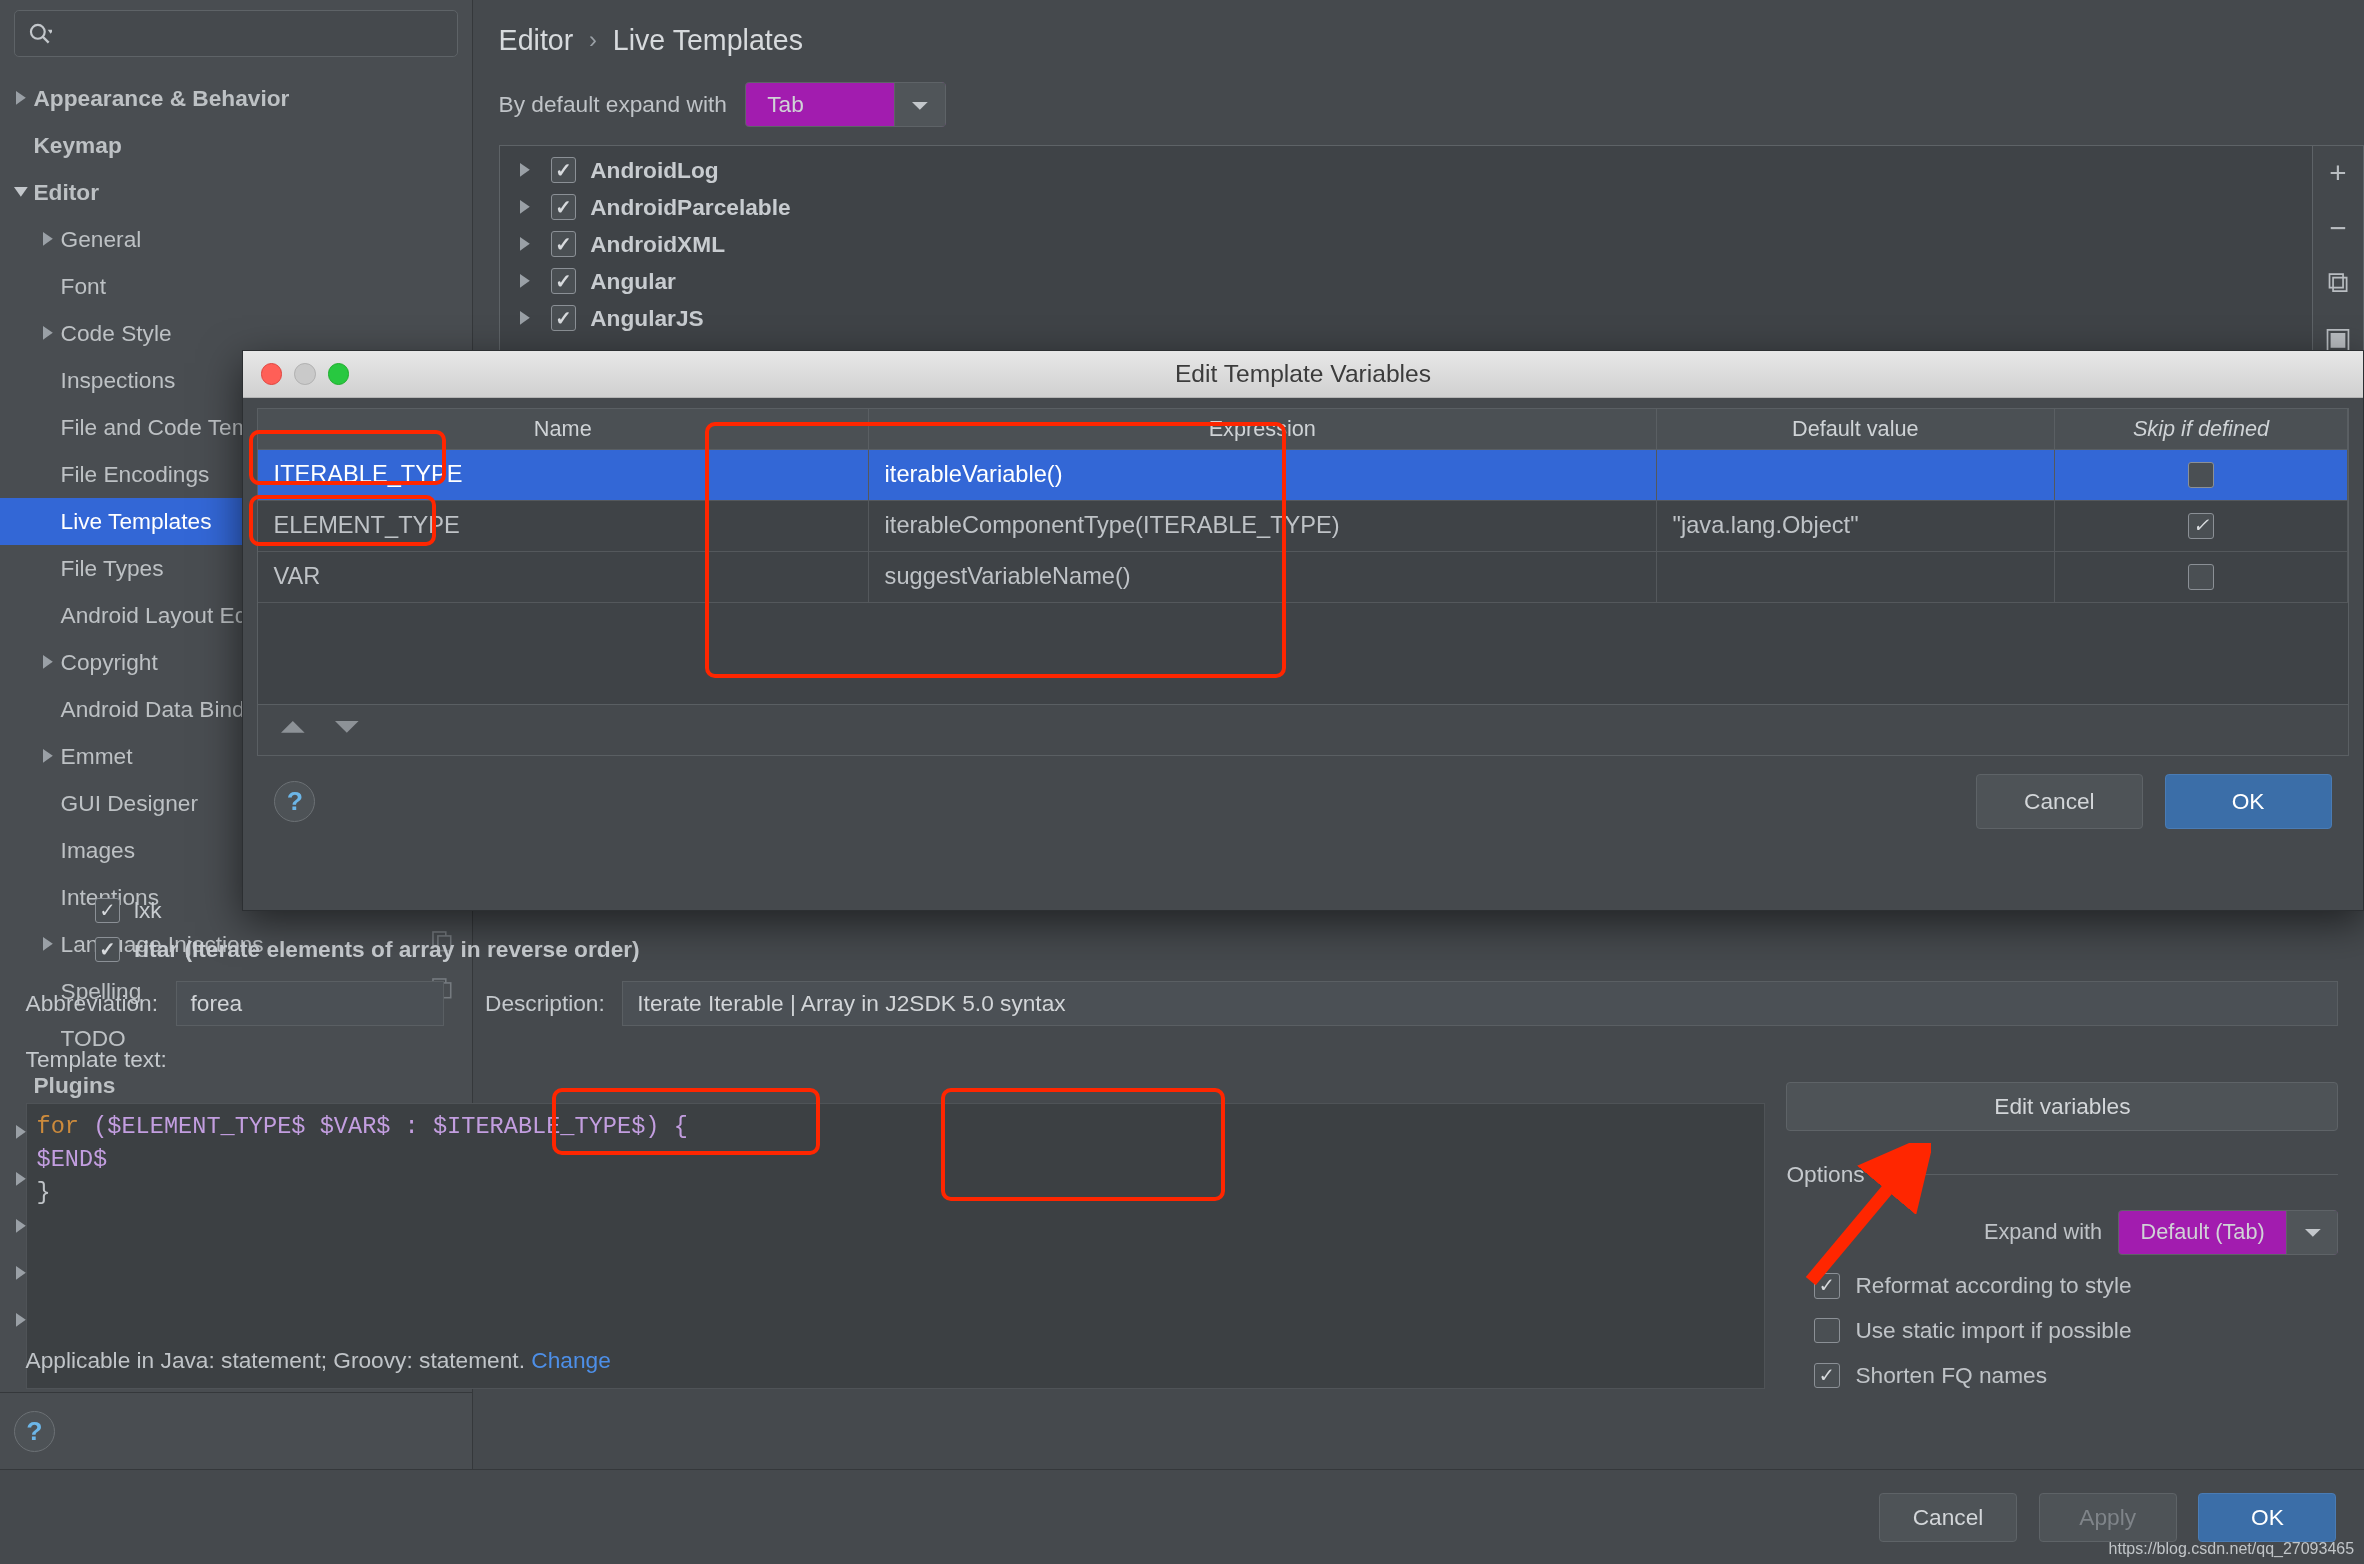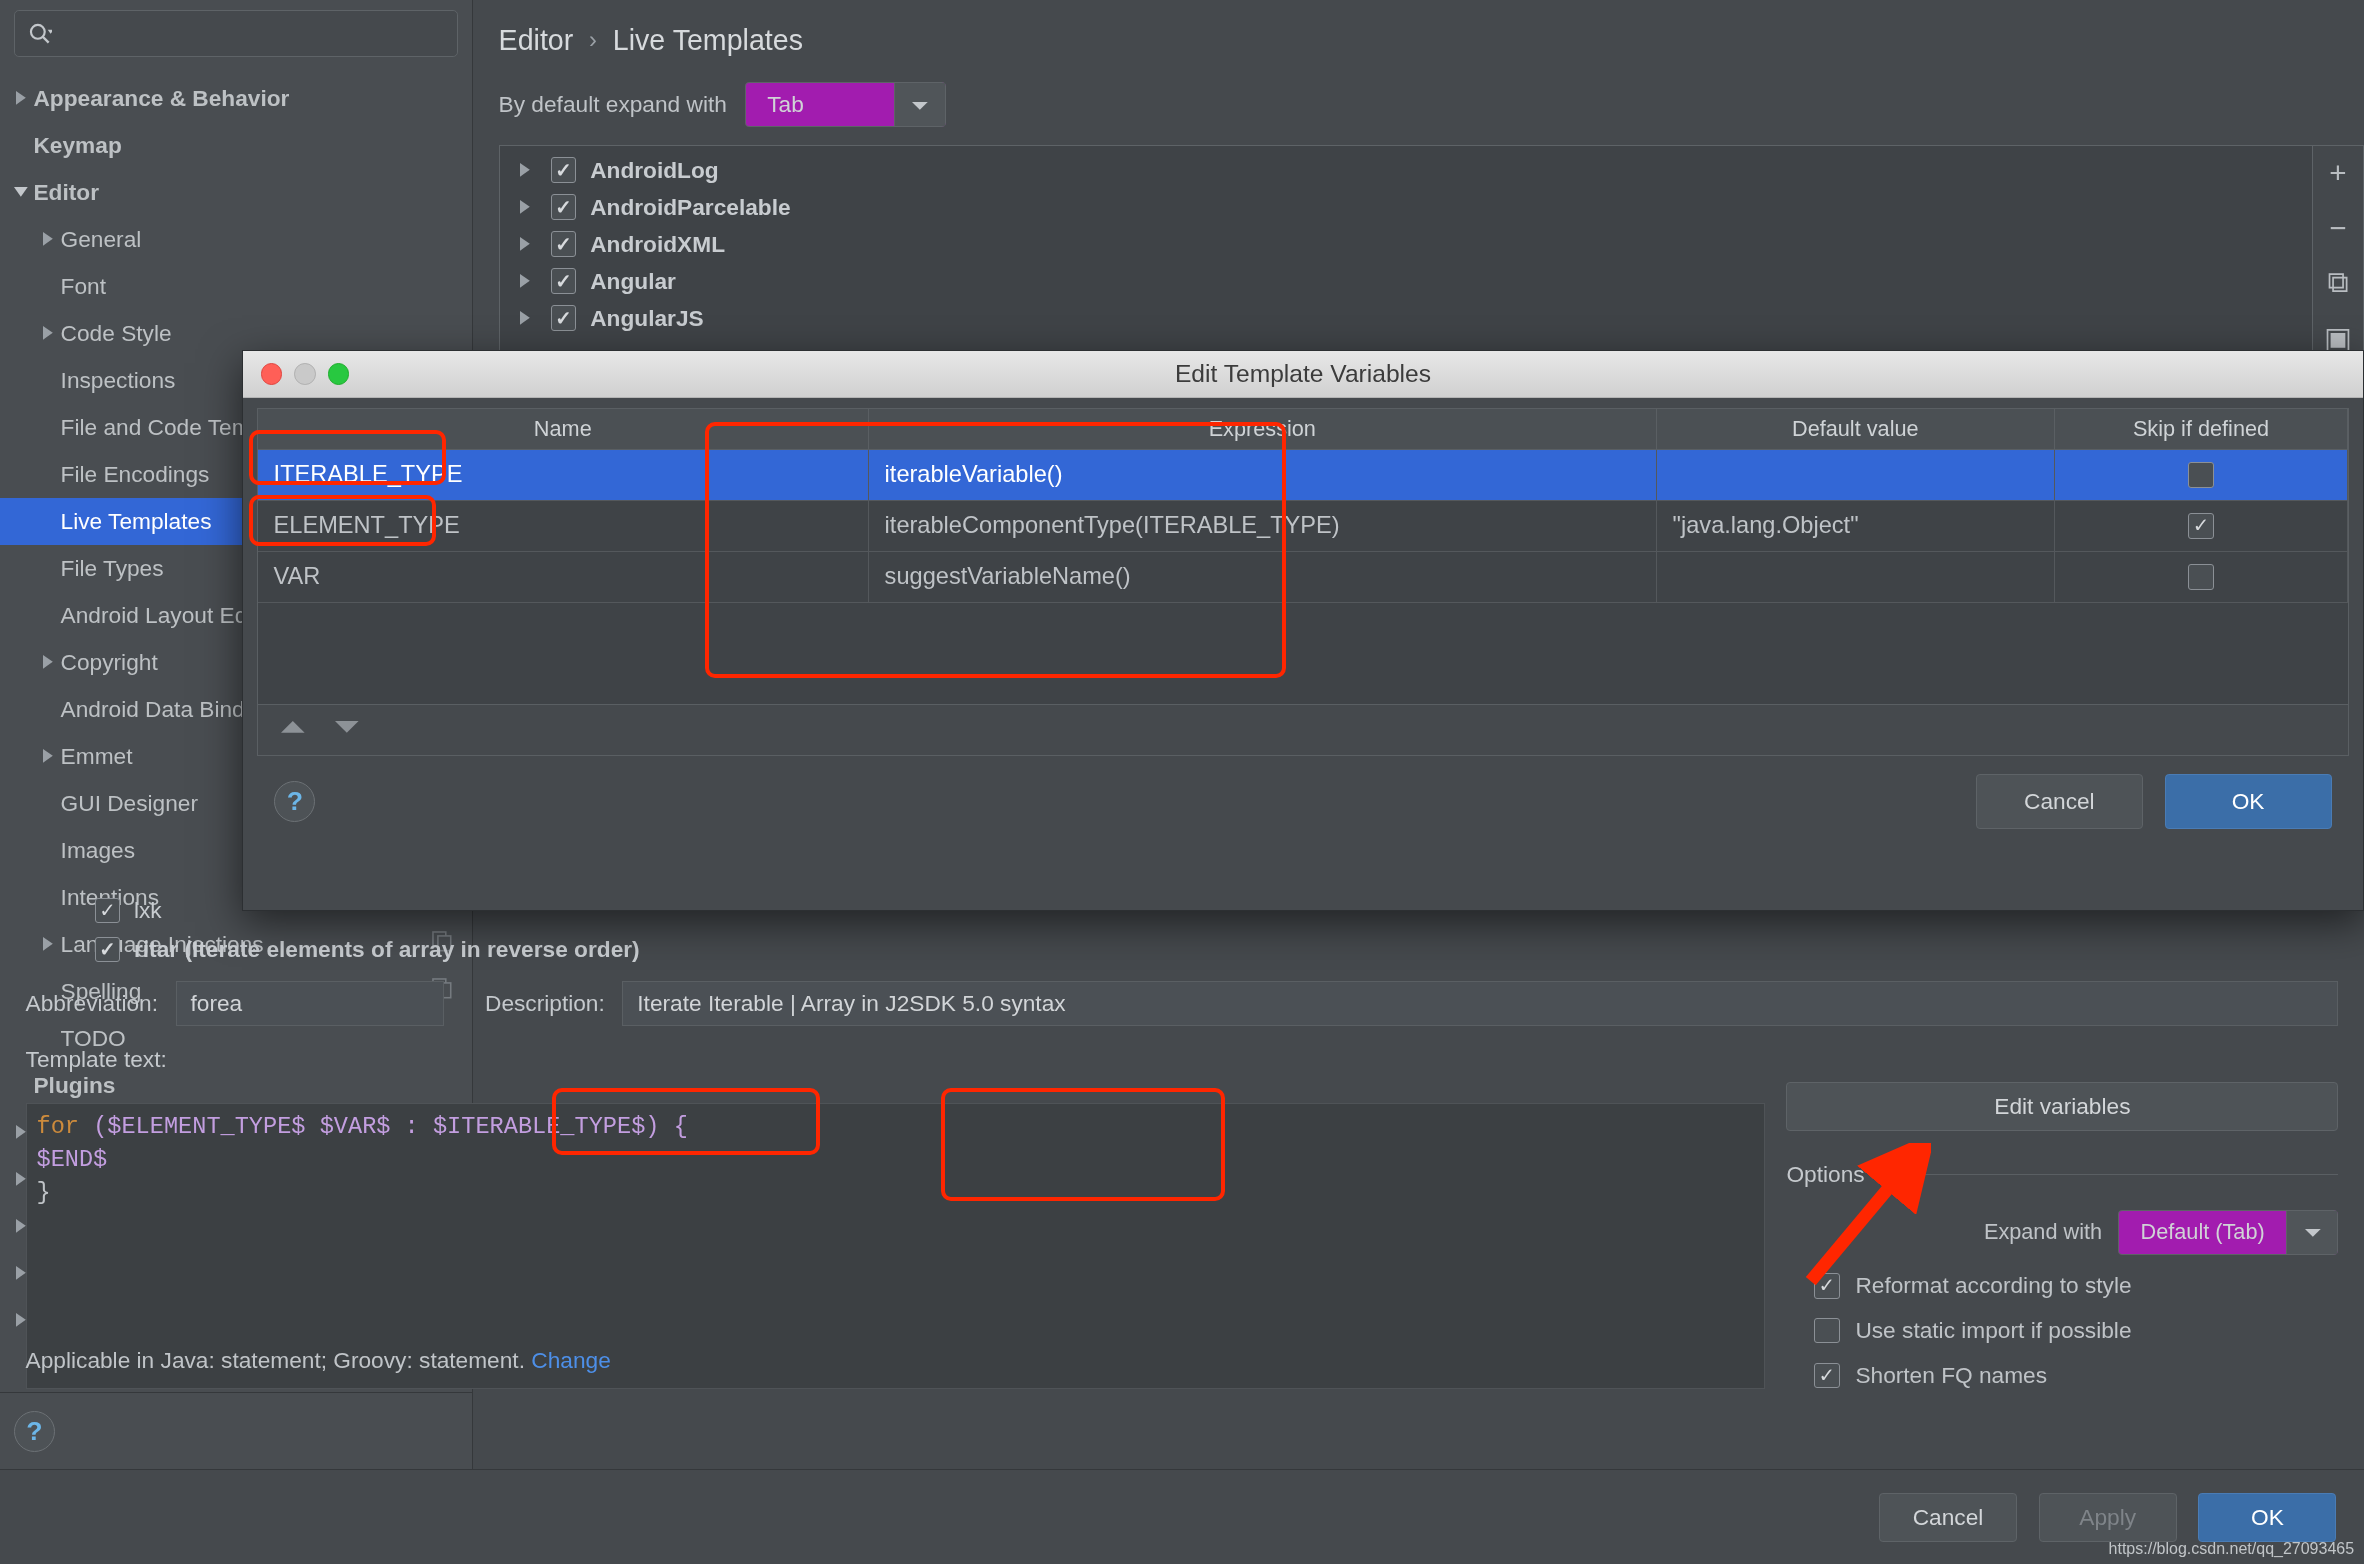--- a/index.html
+++ b/index.html
@@ -165,21 +165,21 @@
     display:flex;align-items:center;justify-content:center; font-size:21.7px; color:#cfd3d6;
     border-right:1px solid #5a5f63;
   }
   .vt-row { display:flex; height:51px; border-bottom:1px solid #54585c; background:#3f4347; }
   .vt-row.sel { background:#3367d6; }
   .vt-row .cell { display:flex;align-items:center; padding-left:15.8px; font-size:23.6px; border-right:1px solid #54585c;}
   .vt-row.sel .cell { color:#ffffff; }
   .c-name { flex:0 0 611px; }
   .c-expr { flex:0 0 788px; }
   .c-def  { flex:0 0 398px; }
-  .c-skip { flex:1; justify-content:center !important; padding-left:0 !important;}
+  .c-skip { flex:1; justify-content:center !important; padding-left:0 !important;font-style:italic;}
   .vt-blank { flex:1; background:#3f4347; }
   .vtable-body-scroll { height:254px; display:flex; flex-direction:column; }
   .vt-footer {
     height:51px; border-top:1px solid #5a5f63; background:#45494d; display:flex; align-items:center; gap:25.6px; padding-left:21.7px;
   }
   .dialog-buttons {
     height:91px; display:flex; align-items:center; justify-content:space-between; padding:0 17.7px;
   }
   .dlg-btn { min-width:167px; height:55px; padding:0 29.6px; }
   .dlg-btn.primary { background:#3b6ea8; border-color:#4a7cb5; color:#fff; }

